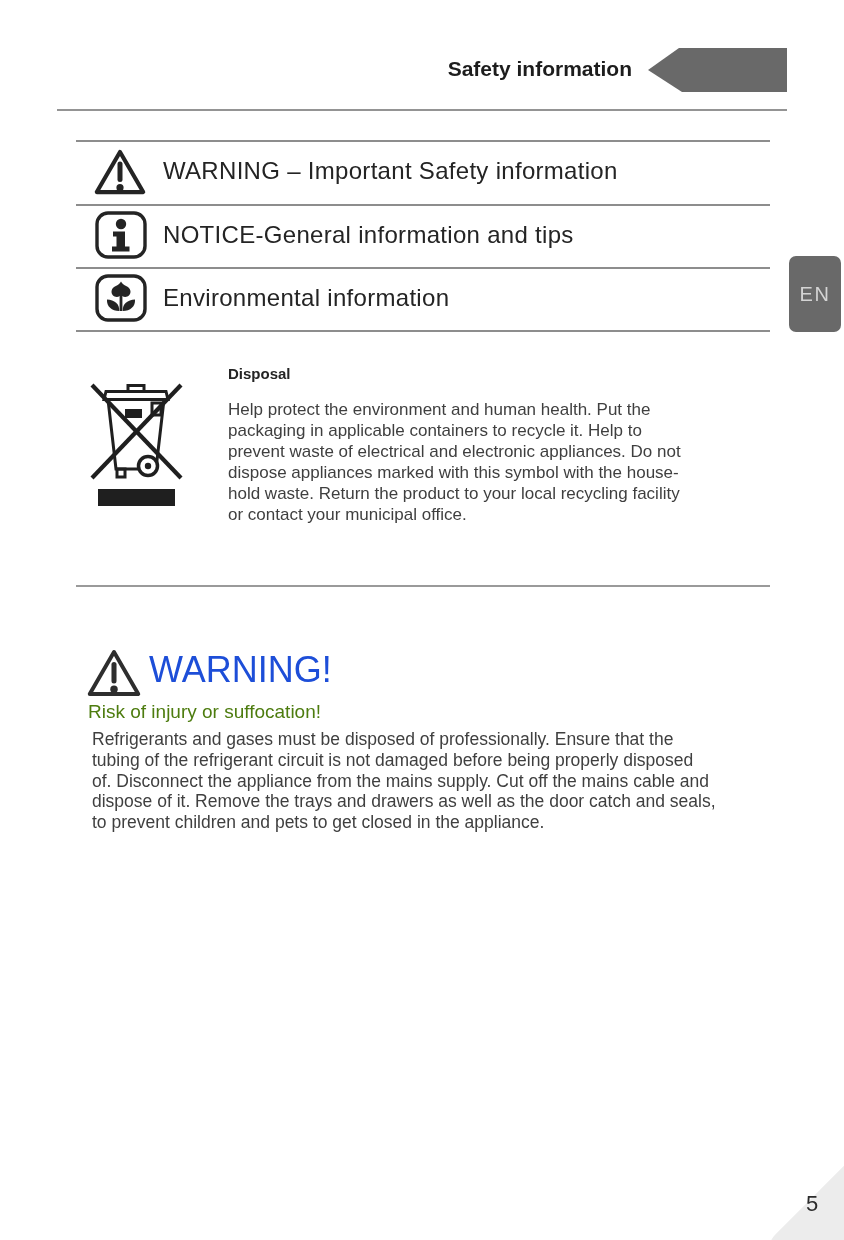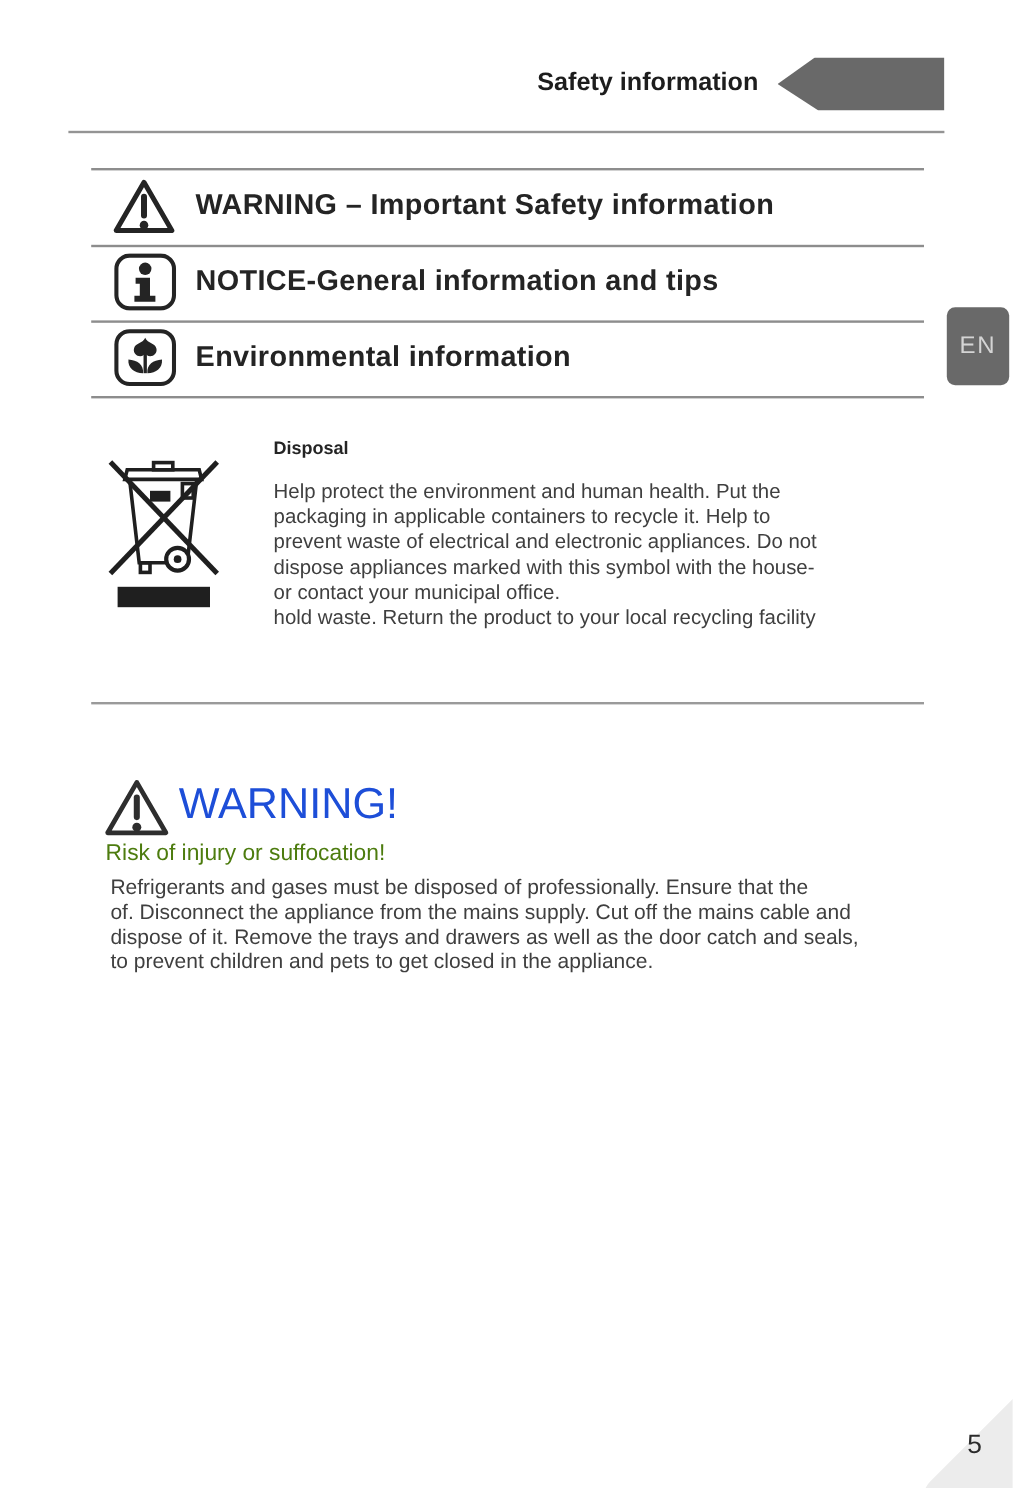--- a/index.html
+++ b/index.html
@@ -47,21 +47,21 @@
   }
   .rule-1 { top: 140px; }
   .rule-2 { top: 204px; }
   .rule-3 { top: 267px; }
   .rule-4 { top: 330px; }
   .legend-icon { position: absolute; }
   .legend-label {
     position: absolute;
     left: 163px;
     font-size: 24px;
-    font-weight: 700;
+    font-weight: 400;
     letter-spacing: 0.3px;
     color: #242424;
     white-space: pre;
   }
   .icon-row1 { left: 92px;  top: 147px; width: 56px; height: 50px; }
   .icon-row2 { left: 95px;  top: 211px; width: 52px; height: 48px; }
   .icon-row3 { left: 95px;  top: 274px; width: 52px; height: 48px; }
   .label-row1 { top: 157px; }
   .label-row2 { top: 221px; }
   .label-row3 { top: 284px; }
@@ -132,21 +132,21 @@
     font-size: 17.5px;
     line-height: 20.8px;
     color: #3f3f3f;
   }
   
   .en-tab {
     position: absolute;
     left: 789px;
     top: 256px;
     width: 52px;
-    height: 65px;
+    height: 76px;
     background: #696969;
     border-radius: 7px;
     display: flex;
     align-items: center;
     justify-content: center;
     font-size: 20px;
     letter-spacing: 1.5px;
     color: #d4d4d4;
   }
   
@@ -229,38 +229,39 @@
   <div class="disposal-para para">
 
       <div class="line">Help protect the environment and human health. Put the</div>
 
       <div class="line">packaging in applicable containers to recycle it. Help to</div>
 
       <div class="line">prevent waste of electrical and electronic appliances. Do not</div>
 
       <div class="line">dispose appliances marked with this symbol with the house-</div>
 
+      <div class="line">hold waste. Return the product to your local recycling facility</div>
+
       <div class="line">or contact your municipal office.</div>
-
-      <div class="line">hold waste. Return the product to your local recycling facility</div>
     </div>
 
   <div class="mid-divider"></div>
 
   <svg class="warn-icon" viewBox="0 0 60 56">
     <path d="M30 5.5 L56 50.5 H4 Z" fill="none" stroke="#2e2e2e" stroke-width="4.2" stroke-linejoin="round"></path>
     <path d="M30 19 L30 36.5" stroke="#2e2e2e" stroke-width="5.4" stroke-linecap="round"></path>
     <circle cx="30" cy="45.5" r="4" fill="#2e2e2e"></circle>
   </svg>
   <div class="warn-title">WARNING!</div>
   <div class="warn-subtitle">Risk of injury or suffocation!</div>
   <div class="warn-para para">
 
       <div class="line">Refrigerants and gases must be disposed of professionally. Ensure that the</div>
 
+      <div class="line">tubing of the refrigerant circuit is not damaged before being properly disposed</div>
 
       <div class="line">of. Disconnect the appliance from the mains supply. Cut off the mains cable and</div>
 
       <div class="line">dispose of it. Remove the trays and drawers as well as the door catch and seals,</div>
 
       <div class="line">to prevent children and pets to get closed in the appliance.</div>
     </div>
 
   <div class="en-tab">EN</div>
 

